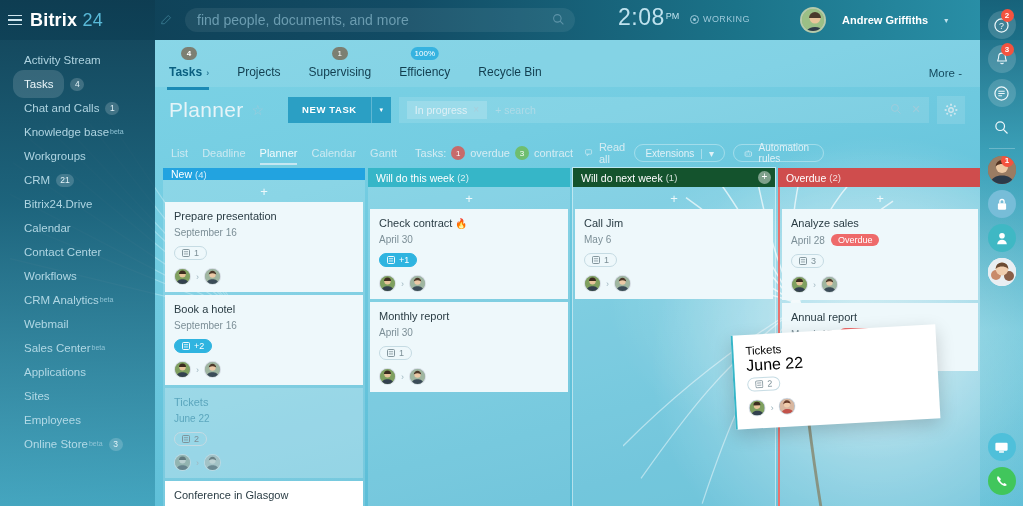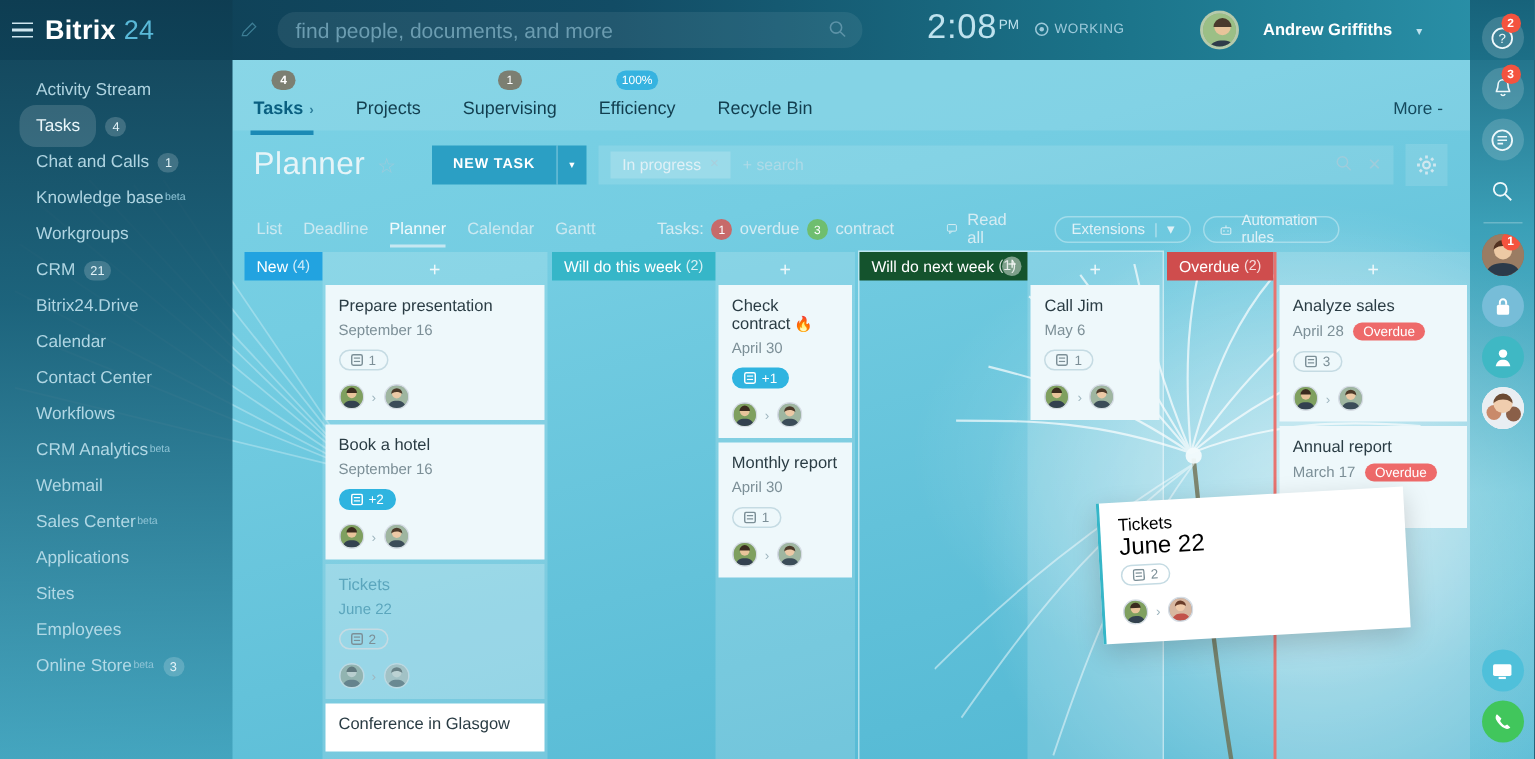--- a/index.html
+++ b/index.html
@@ -122,35 +122,35 @@
     display:flex;align-items:center;justify-content:center; color:#fff; font-size:7px; cursor:pointer;}
   .filterbar { margin-left:8px; height:26px; width:530px; background:rgba(255,255,255,0.12);
     display:flex; align-items:center; padding:0 8px; position:relative;}
   .chip { background:rgba(255,255,255,0.18); color:#dff0f6; font-size:10.5px; padding:3px 8px; display:flex; align-items:center; gap:6px;}
   .chip .x { color:#a9cedb; font-size:10px; }
   .filter-ph { color:#bcdde8; font-size:10.5px; margin-left:8px; opacity:.75;}
   .filter-icons { position:absolute; right:8px; display:flex; gap:10px; color:#9fccdb; font-size:11px;}
   .gear-btn { margin-left:8px; width:28px;height:28px; background:rgba(255,255,255,0.12);
      display:flex;align-items:center;justify-content:center; color:#cfe7ef; cursor:pointer;}
 
-  .subnav { position:absolute; left:0; top:140px; width:660px; height:26px; display:flex; align-items:center; padding-left:16px; font-size:11px; color:#d5ecf3; gap:29px;}
+  .subnav { position:absolute; left:0; top:140px; width:660px; height:26px; display:flex; align-items:center; padding-left:16px; font-size:11px; color:#d5ecf3; gap:6px;}
   .subnav .it { cursor:pointer; opacity:.9; position:relative; }
   .subnav .it.active { color:#ffffff; }
   .subnav .it.active:after{content:'';position:absolute;left:0;right:0;bottom:-6px;height:2px;background:#cfeaf3;}
   .subnav .stats { margin-left:12px; display:flex; align-items:center; gap:5px; color:#d5ecf3;}
   .cnt { display:inline-flex;align-items:center;justify-content:center; width:14px;height:14px;border-radius:50%; font-size:8px; color:#fff;}
   .cnt.red{background:#c76a6a;} .cnt.green{background:#6fbe6f;}
   .readall { display:flex;align-items:center;gap:5px; margin-left:6px;}
   .subnav-right { margin-left:auto; display:flex; gap:8px; padding-right:10px;}
   .ghost-btn { height:18px; border:1px solid rgba(255,255,255,0.35); border-radius:9px; color:#e0f1f7;
     font-size:10px; display:flex;align-items:center;gap:6px; padding:0 10px; cursor:pointer;}
 
   
   .board { position:absolute; left:5px; top:168px; right:0; bottom:0; display:flex; gap:3px; padding-left:3px;}
-  .col { width: 202px; display:flex; flex-direction:row; }
+  .col { width: 202px; display:flex; flex-direction:column; }
   .col-body { flex:1; background: rgba(255,255,255,0.16); position:relative; }
   .col-head { height: 19px; display:flex; align-items:center; padding: 0 8px; color:#fff; font-size:10.5px; position:relative;}
   .col-head .num { opacity:.8; margin-left:3px; font-size:9.5px;}
   .col-head .plus-circle { position:absolute; right:4px; top:3px; width:13px;height:13px; border-radius:50%;
     background:rgba(255,255,255,0.45); color:#fff; font-size:10px; line-height:12px; text-align:center; }
   .addrow { height:22px; display:flex;align-items:center;justify-content:center; color:#fff; font-size:13px; opacity:.85;}
 
   .card { background:#eef8fb; margin:0 2px 3px; padding:8px 9px 7px; position:relative; }
   .card.white { background:#ffffff; }
   .card.ghost { background: rgba(255,255,255,0.22); }

